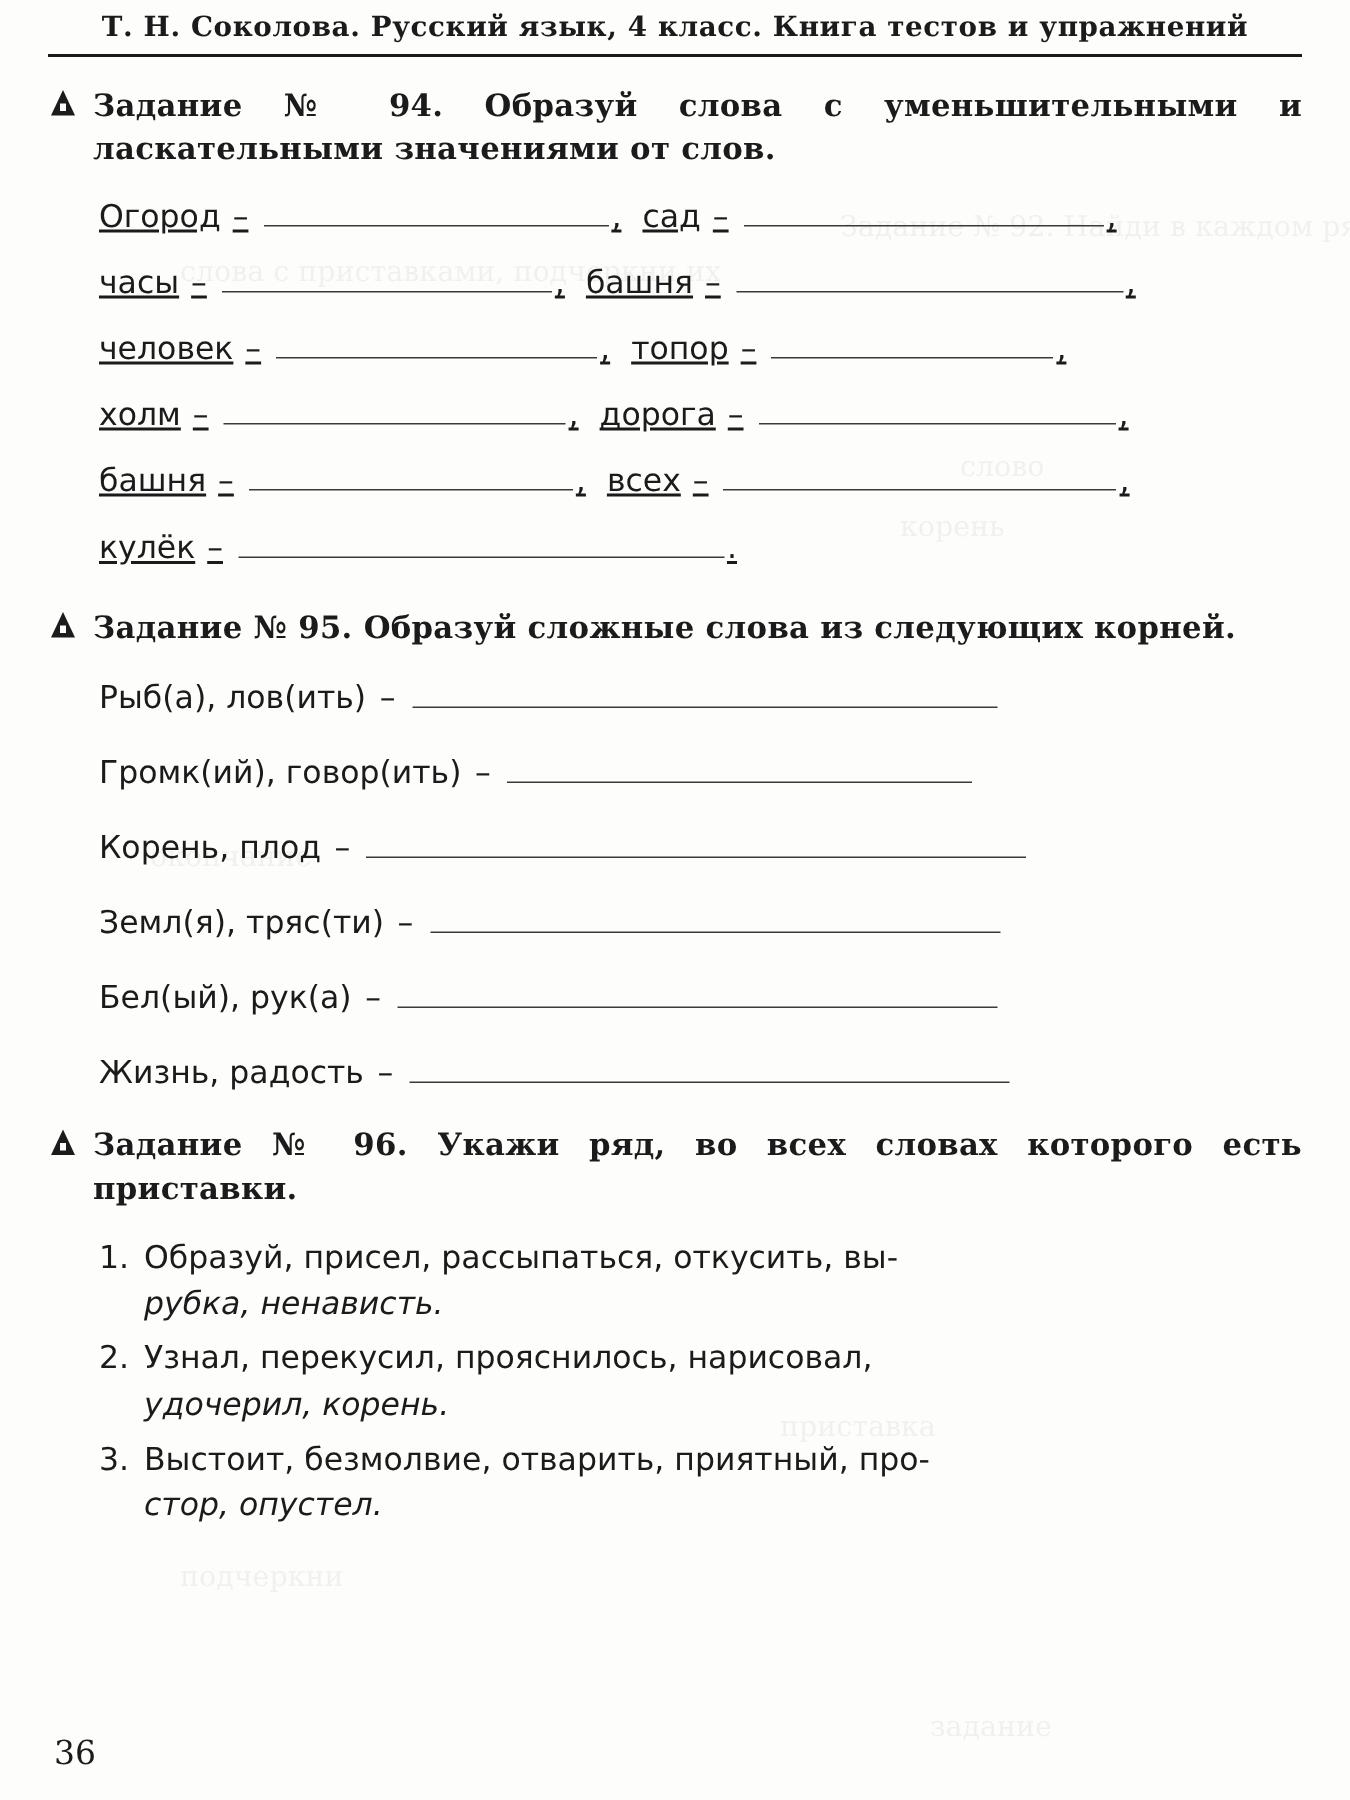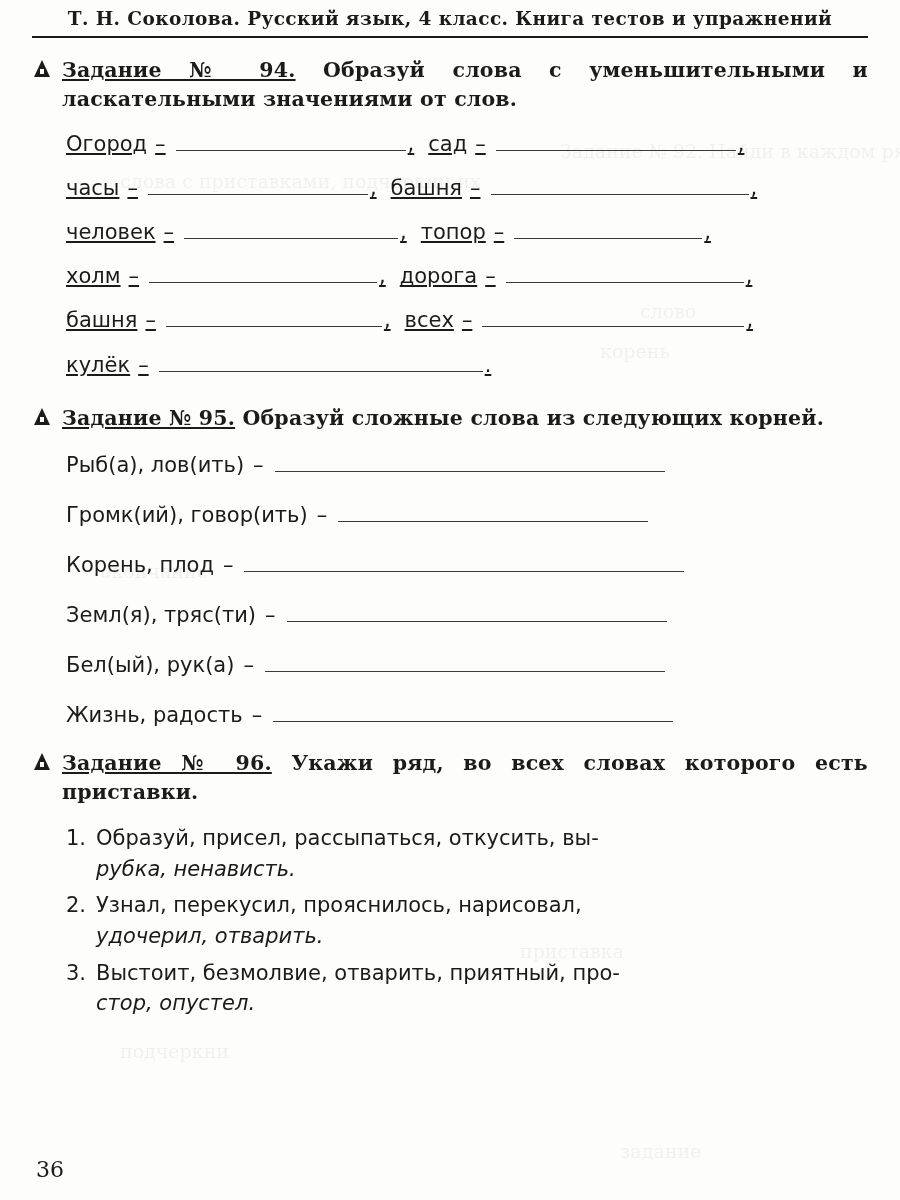--- a/index.html
+++ b/index.html
@@ -74,21 +74,21 @@
   }
   .task-head .triangle::after {
     content: "";
     position: absolute;
     left: -2px;
     top: 9px;
     width: 4px;
     height: 5px;
     background: #fdfdfb;
   }
-  .task-head .label { white-space: nowrap; text-decoration: underline; }
+  .task-head .label { white-space: nowrap; }
   .task-head .prompt { font-weight: 700; }
 
   
   .ex-list {
     margin-top: 14px;
     padding-left: 34px;
     text-decoration: underline;
   }
   .ex-line {
     display: flex;
@@ -326,21 +326,21 @@
           <span class="vtext">
             <span>Образуй, присел, рассыпаться, откусить, вы-</span>
             <span class="l2">рубка, ненависть.</span>
           </span>
         </div>
 
         <div class="variant">
           <span class="num">2.</span>
           <span class="vtext">
             <span>Узнал, перекусил, прояснилось, нарисовал,</span>
-            <span class="l2">удочерил, отварить.</span>
+            <span class="l2">удочерил, корень.</span>
           </span>
         </div>
 
         <div class="variant">
           <span class="num">3.</span>
           <span class="vtext">
             <span>Выстоит, безмолвие, отварить, приятный, про-</span>
             <span class="l2">стор, опустел.</span>
           </span>
         </div>

